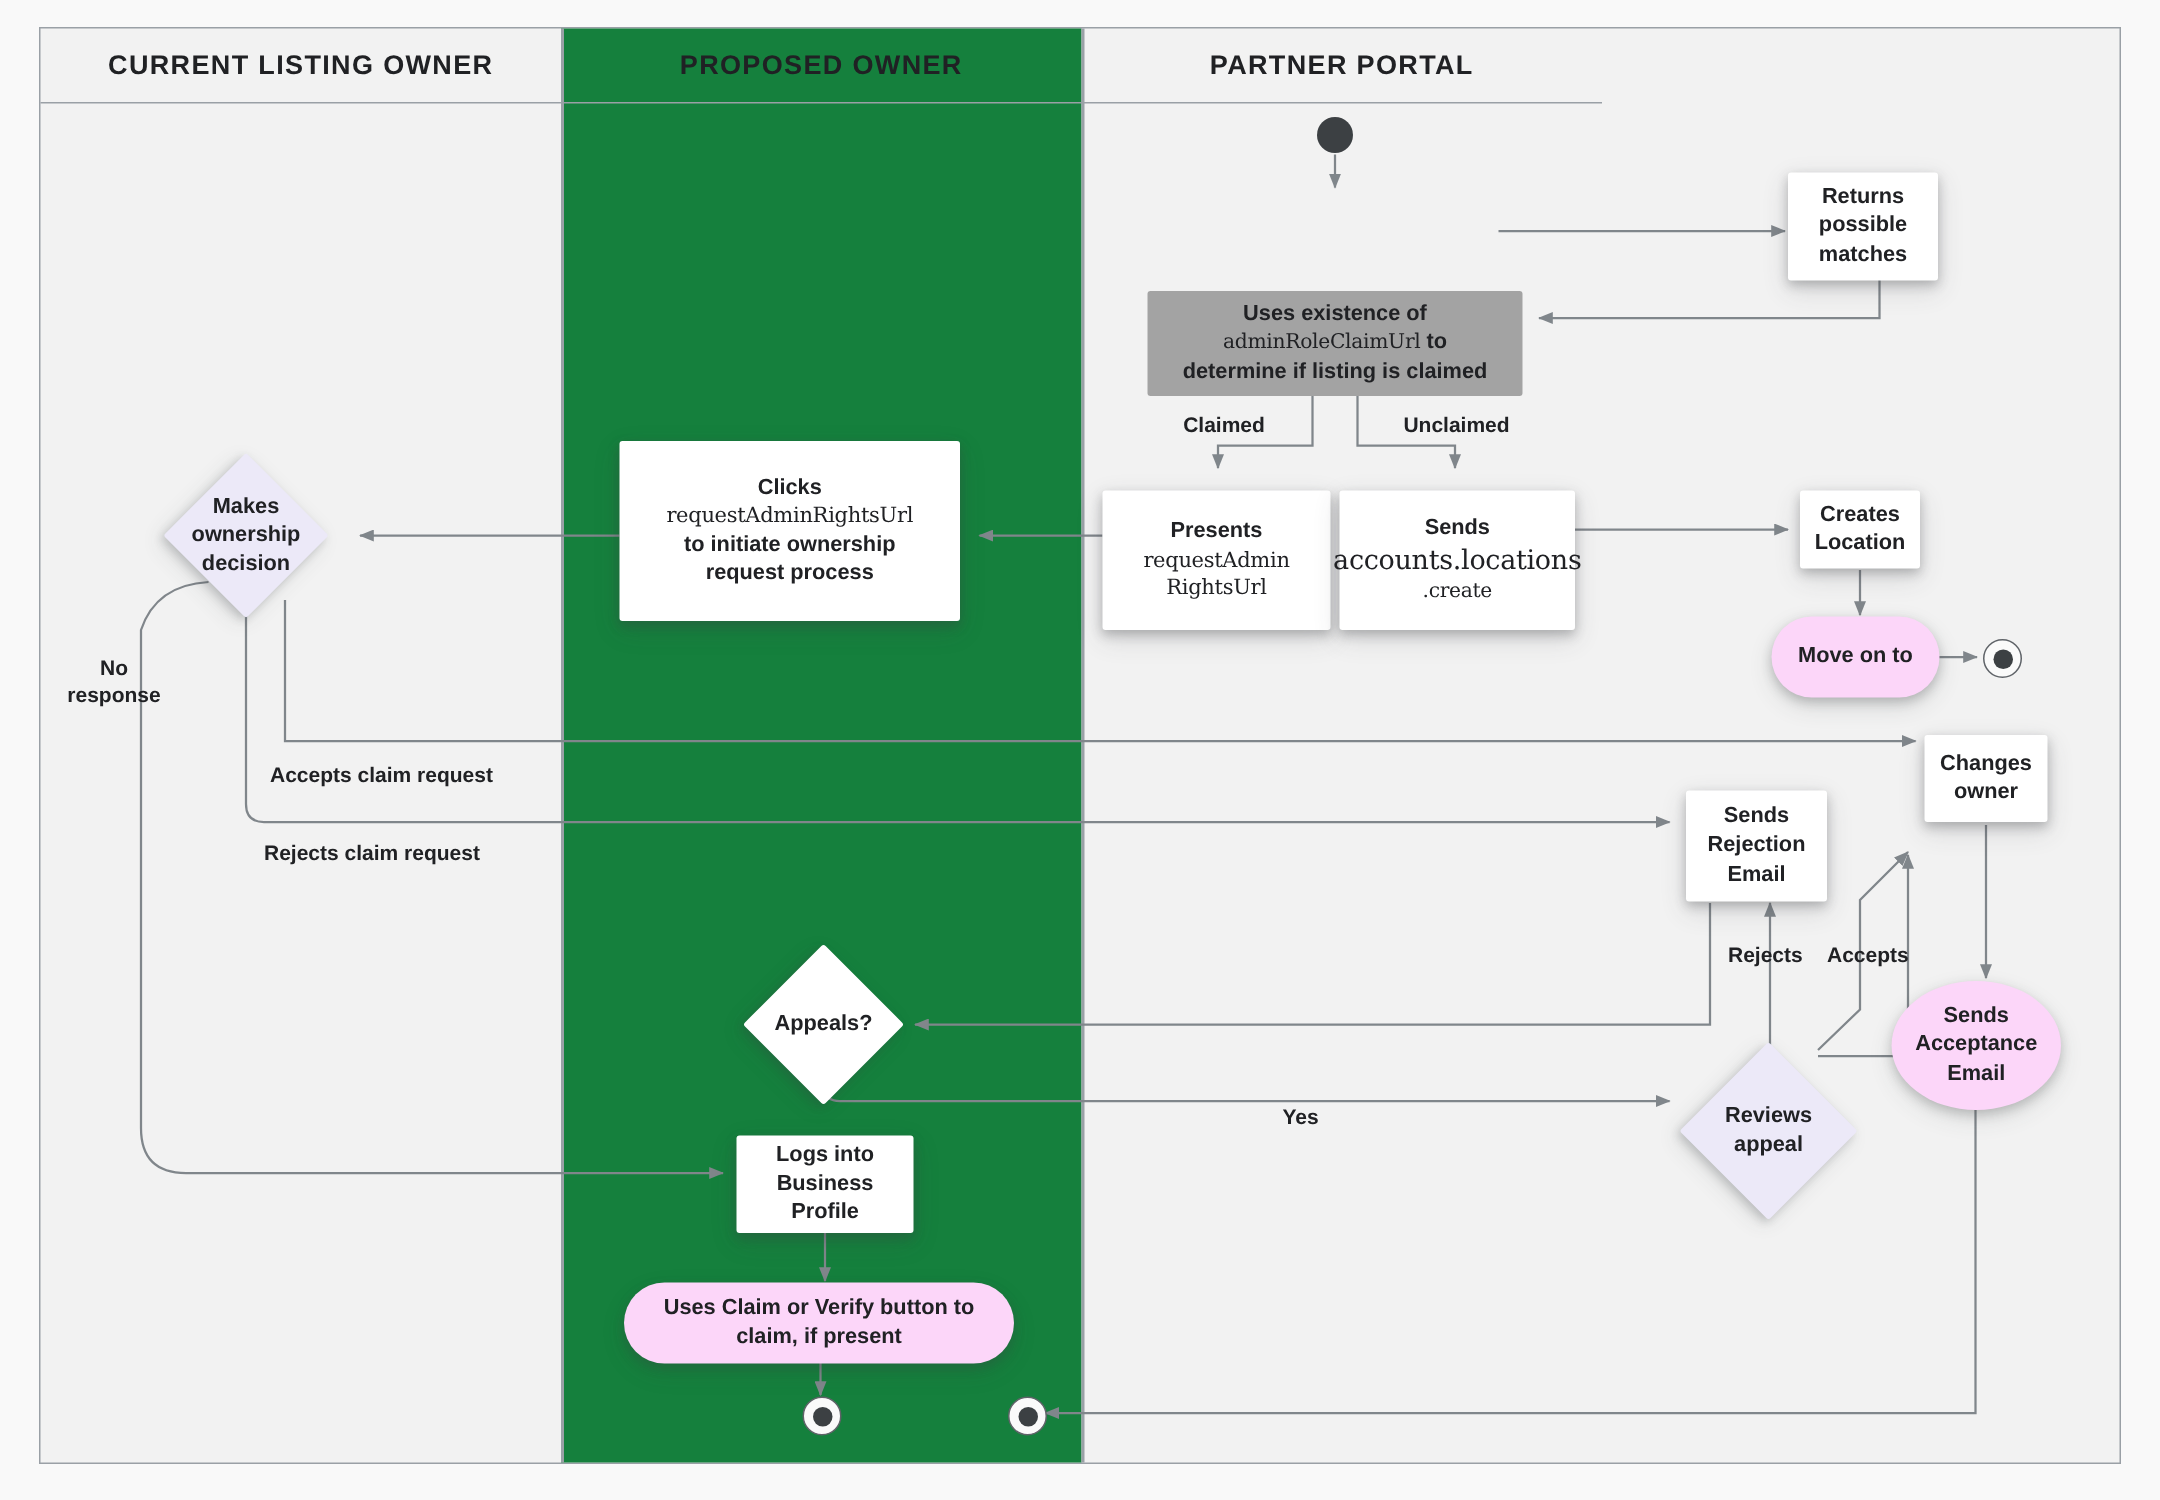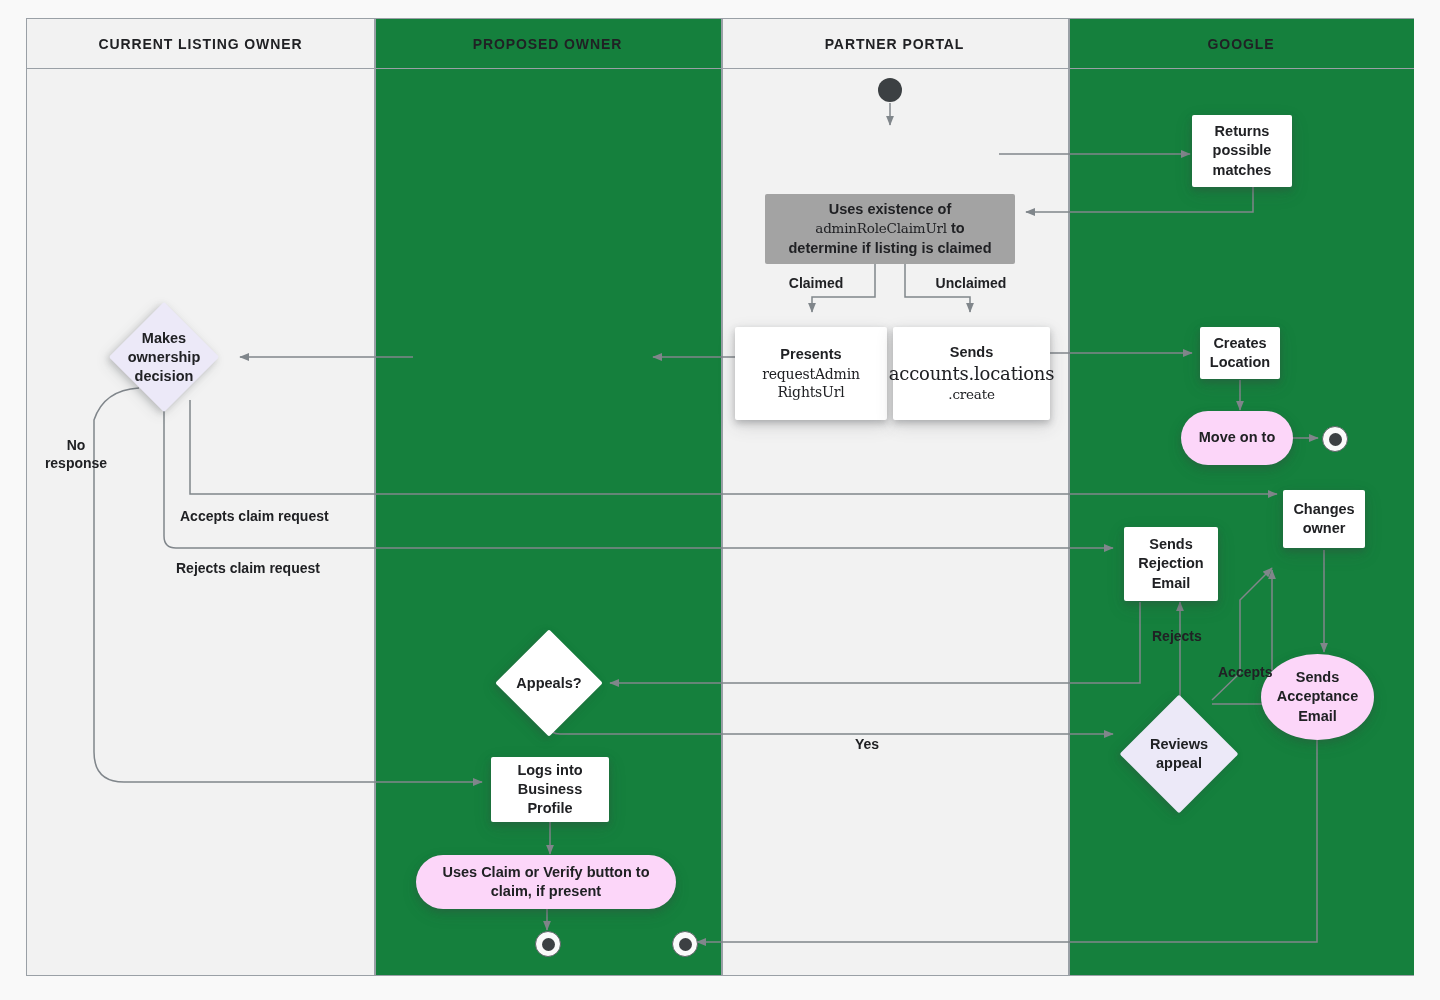--- a/index.html
+++ b/index.html
@@ -27,21 +27,21 @@
   .lane-col .vdiv{
     position:absolute;left:0;top:0;width:1.5px;height:100%;background:#9aa0a6;
   }
   .lane-head{
     position:absolute;top:0;left:0;width:100%;height:50px;
     border-bottom:1.5px solid #9aa0a6;
     box-sizing:border-box;
     display:flex;align-items:center;justify-content:center;
   }
   .lane-head span{
-    font-size:14px;font-weight:700;letter-spacing:.9px;color:#202124;
+    font-size:18px;font-weight:700;letter-spacing:.9px;color:#202124;
     text-transform:uppercase;
   }
 
   
   #edges{position:absolute;left:0;top:0;width:1440px;height:1000px;pointer-events:none;}
 
   
   .node{
     position:absolute;box-sizing:border-box;
     display:flex;align-items:center;justify-content:center;
@@ -120,26 +120,20 @@
       <div class="lane-head">
         <span>PROPOSED OWNER</span>
       </div>
     </div>
     <div class="lane-col" style="left:694px;width:347px;">
       <div class="vdiv"></div>
       <div class="lane-head">
         <span>PARTNER PORTAL</span>
       </div>
     </div>
-    <div class="lane-col alt" style="left:1041px;width:346px;">
-      <div class="vdiv"></div>
-      <div class="lane-head">
-        <span>GOOGLE</span>
-      </div>
-    </div>
   </div>
 
   <svg id="edges" viewBox="0 0 1440 1000">
     <defs>
       <marker id="arr" markerWidth="10" markerHeight="8" refX="9.2" refY="4" orient="auto" markerUnits="userSpaceOnUse">
         <path d="M0,0 L10,4 L0,8 z" fill="#80868b"></path>
       </marker>
     </defs>
     <g fill="none" stroke="#80868b" stroke-width="1.5">
 
@@ -232,20 +226,28 @@
   </div>
 
   <div class="node pill pink" style="left:1181px;top:411px;width:112px;height:54px;">
     <div class="inner">Move on to</div>
   </div>
 
   <div class="end-dot" style="left:1322px;top:426px;">
       <i></i>
     </div>
 
+  <div class="node rect" style="left:413px;top:294px;width:227px;height:120px;">
+    <div class="inner">
+      <div>Clicks</div>
+      <div class="mono" style="font-size:14px;">requestAdminRightsUrl</div>
+      <div>to initiate ownership</div>
+      <div>request process</div>
+    </div>
+  </div>
 
   <div class="diamond" style="left:125px;top:318px;width:78px;height:78px;">
     <div class="shape lav"></div>
     <div class="dlabel" style="white-space:pre-line;">Makes
 ownership
 decision</div>
   </div>
 
   <div class="elabel" style="left:28px;top:436px;width:96px;">No
 response</div>
@@ -263,21 +265,21 @@
 Email</div>
   </div>
 
   <div class="node ellipse pink" style="left:1261px;top:654px;width:113px;height:86px;">
     <div class="inner" style="white-space:pre-line;padding:0 2px;">Sends
 Acceptance
 Email</div>
   </div>
 
   <div class="elabel" style="left:1152px;top:627px;">Rejects</div>
-  <div class="elabel" style="left:1218px;top:627px;margin-top:36px;">Accepts</div>
+  <div class="elabel" style="left:1218px;top:627px;">Accepts</div>
 
   <div class="diamond" style="left:511px;top:645px;width:76px;height:76px;">
     <div class="shape white"></div>
     <div class="dlabel">Appeals?</div>
   </div>
 
   <div class="diamond" style="left:1137px;top:712px;width:84px;height:84px;">
     <div class="shape lav"></div>
     <div class="dlabel" style="white-space:pre-line;">Reviews
 appeal</div>

